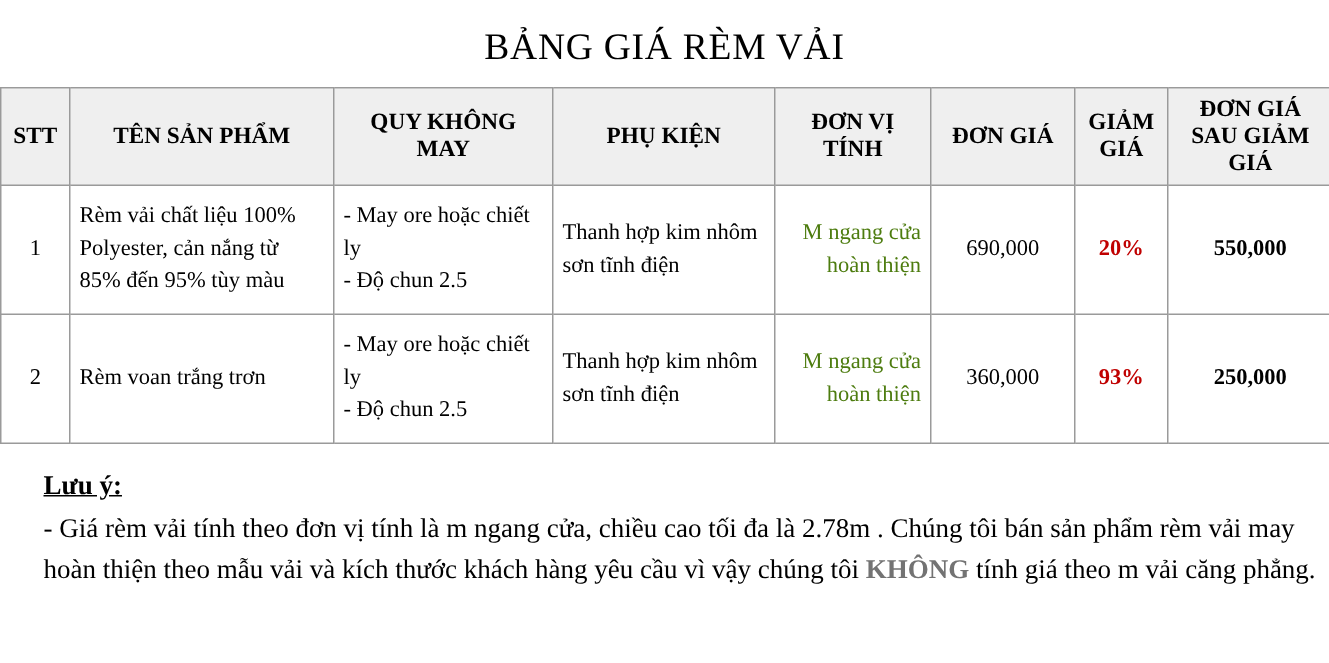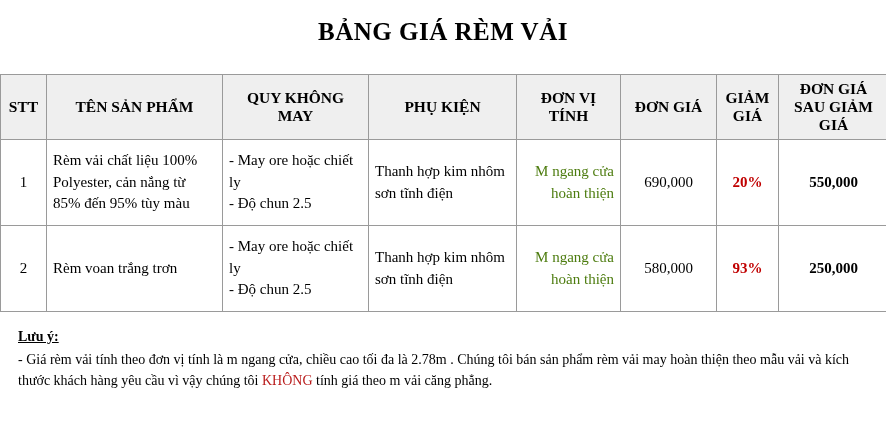--- a/index.html
+++ b/index.html
@@ -16,25 +16,25 @@
   }
   .page {
     position: relative;
     width: 886px;
     height: 442px;
     box-sizing: border-box;
   }
   .doc-title {
     text-align: center;
     font-family: "Liberation Serif", serif;
-    font-weight: bold;
+    font-weight: normal;
     font-size: 25px;
     letter-spacing: 0.5px;
     margin-top: 18px;
-    margin-bottom: 28px;
+    margin-bottom: 12px;
   }
   table.price-table {
     border-collapse: collapse;
     width: 848px;
     margin: 0 auto;
     table-layout: fixed;
   }
   table.price-table th,
   table.price-table td {
     border: 1px solid #9a9a9a;
@@ -81,34 +81,34 @@
     color: #c00000;
     font-weight: bold;
     font-size: 16px;
   }
   .final-cell {
     text-align: center;
     font-weight: bold;
     font-size: 17px;
   }
   .notes {
-    margin: 14px 0 0 18px;
+    margin: 14px 0 0 29px;
     width: 856px;
-    font-size: 14px;
+    font-size: 18px;
     line-height: 1.5;
   }
   .notes-title {
     font-weight: bold;
     text-decoration: underline;
     margin-bottom: 2px;
   }
   .note-line { white-space: normal; }
   .em-red {
-    color: #b91c1c;
-    font-weight: normal;
+    color: #737373;
+    font-weight: bold;
   }
 </style>
 </head>
 <body>
 
 <div class="page">
 
   <div class="doc-title">BẢNG GIÁ RÈM VẢI</div>
 
   <table class="price-table">
@@ -156,21 +156,21 @@
         <td class="c-left">Rèm voan trắng trơn</td>
         <td class="c-left">
           <div>- May ore hoặc chiết ly</div>
           <div>- Độ chun 2.5</div>
         </td>
         <td class="c-left">Thanh hợp kim nhôm sơn tĩnh điện</td>
         <td class="unit-cell">
           <div>M ngang cửa</div>
           <div>hoàn thiện</div>
         </td>
-        <td class="price-cell">580,000</td>
+        <td class="price-cell">360,000</td>
         <td class="disc-cell">93%</td>
         <td class="final-cell">250,000</td>
       </tr>
     </tbody>
   </table>
 
   <div class="notes">
     <div class="notes-title">Lưu ý:</div>
     <div class="note-line">
       <span>- Giá rèm vải tính theo đơn vị tính là m ngang cửa, chiều cao tối đa là 2.78m . Chúng tôi bán sản phẩm rèm vải may hoàn thiện theo mẫu vải và kích thước khách hàng yêu cầu vì vậy chúng tôi</span>

